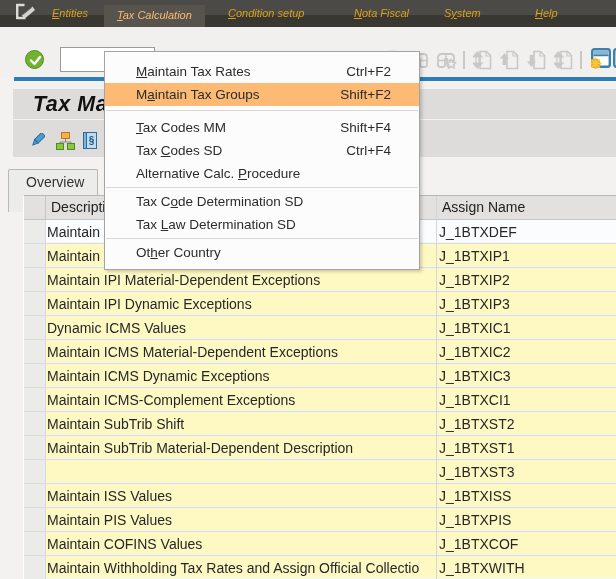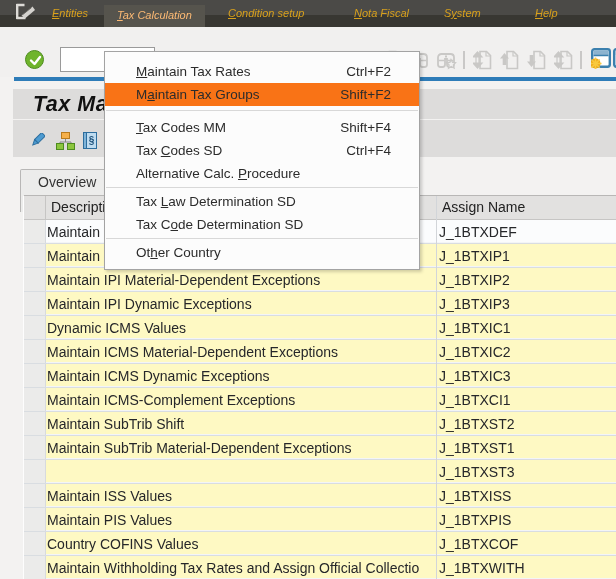--- a/index.html
+++ b/index.html
@@ -18,41 +18,41 @@
 #okbtn { left:25px; top:50px; width:19px; height:19px; border-radius:50%; background:#6fb42c; border:1px solid #4e8c1f; }
 #okbtn svg { position:absolute; left:1px; top:1px; }
 #cmdfield { left:60px; top:47px; width:95px; height:25px; background:#fff; border:1px solid #9a9a9a; }
 #blueline { left:14px; top:77px; width:602px; height:4px; background:#2e7cb8; }
 .tsep { position:absolute; top:51px; width:2px; height:18px; background:#c9c8c7; }
 
 #graybox { left:13px; top:89px; width:603px; height:68px; background:#dddcdb; }
 #title { left:33px; top:92px; font-size:21.5px; font-weight:bold; font-style:italic; color:#111; letter-spacing:0.5px; white-space:nowrap; }
 #tbdiv { left:13px; top:119px; width:603px; height:1px; background:#f3f2f1; }
 
-#tab { left:20px; top:169px; width:90px; height:43px; background:#ececeb; border:1px solid #b8b7b6; border-bottom:none; border-radius:2px 2px 0 0;padding-left:13px; }
+#tab { left:8px; top:169px; width:90px; height:43px; background:#ececeb; border:1px solid #b8b7b6; border-bottom:none; border-radius:2px 2px 0 0;padding-left:13px; }
 #tab span { position:absolute; left:17px; top:4px; font-size:14px; color:#333; }
 #tabline { left:24px; top:195px; width:592px; height:1px; background:#b8b7b6; }
 
 #thead { left:24px; top:196px; width:592px; height:24px; background:#e2e1e0; border-bottom:1px solid #c6c5c4; }
 #thead .ht { position:absolute; top:3px; font-size:14px; color:#222; }
 #tbody { left:24px; top:220px; width:592px; height:359px; }
 .row { position:relative; width:592px; height:24px; background:#fef9c3; }
 .row.r1 { background:#fbfcfd; }
 .row:after { content:""; position:absolute; left:0; bottom:0; width:592px; height:1px; background:#d9dde1; }
 .row:before { content:""; position:absolute; left:0; bottom:1px; width:592px; height:1px; background:#f3f5f7; }
 .sel { position:absolute; left:0; top:0; width:22px; height:24px; background:#ebebea; border-right:1px solid #d7dade; }
 .desc { position:absolute; left:23px; top:4px; font-size:14px; color:#26272a; white-space:nowrap; }
 .tname { position:absolute; left:415px; top:4px; font-size:14px; color:#26272a; }
 #coldiv { left:436px; top:196px; width:1px; height:383px; background:#d2d5d9; }
 
 #menu { left:104px; top:27px; width:316px; height:219px; background:#fcfcfc; border:1px solid #a3a3a3; box-shadow:2px 2px 3px rgba(0,0,0,0.18);margin-top:24px; }
 .ditem { position:relative; height:23px; line-height:23px; font-size:13.5px; color:#2c2c2c; }
 .ditem .lbl { position:absolute; left:31px; }
 .ditem .sc { position:absolute; right:28px; }
-.ditem.hl { background:#f97316; }
+.ditem.hl { background:#fdba74; }
 .dsep { height:5px; position:relative; }
 .dsep1 { height:10px; }
 .dsep:after { content:""; position:absolute; left:1px; right:1px; top:2px; height:1px; background:#d8d8d8; }
 .dsep1:after { top:4px; }
 #menupad { height:8px; }
 </style>
 </head>
 <body>
 
 <div class="abs" id="graybox"></div>
@@ -129,40 +129,40 @@
       <span class="desc">Maintain ICMS-Complement Exceptions</span>
       <span class="tname">J_1BTXCI1</span>
     </div>
     <div class="row">
       <span class="sel"></span>
       <span class="desc">Maintain SubTrib Shift</span>
       <span class="tname">J_1BTXST2</span>
     </div>
     <div class="row">
       <span class="sel"></span>
-      <span class="desc">Maintain SubTrib Material-Dependent Exceptions</span>
+      <span class="desc">Maintain SubTrib Material-Dependent Description</span>
       <span class="tname">J_1BTXST1</span>
     </div>
     <div class="row">
       <span class="sel"></span>
       <span class="tname">J_1BTXST3</span>
     </div>
     <div class="row">
       <span class="sel"></span>
       <span class="desc">Maintain ISS Values</span>
       <span class="tname">J_1BTXISS</span>
     </div>
     <div class="row">
       <span class="sel"></span>
       <span class="desc">Maintain PIS Values</span>
       <span class="tname">J_1BTXPIS</span>
     </div>
     <div class="row">
       <span class="sel"></span>
-      <span class="desc">Country COFINS Values</span>
+      <span class="desc">Maintain COFINS Values</span>
       <span class="tname">J_1BTXCOF</span>
     </div>
     <div class="row">
       <span class="sel"></span>
       <span class="desc">Maintain Withholding Tax Rates and Assign Official Collectio</span>
       <span class="tname">J_1BTXWITH</span>
     </div>
   </div>
 <div class="abs" id="coldiv"></div>
 <div class="abs" style="left:23px;top:196px;width:1px;height:383px;background:#fdfdfd"></div>
@@ -257,22 +257,22 @@
     </div>
   <div class="ditem">
       <span class="lbl">Tax <u class="mn">C</u>odes SD</span>
       <span class="sc">Ctrl+F4</span>
     </div>
   <div class="ditem">
       <span class="lbl">Alternative Calc. <u class="mn">P</u>rocedure</span>
     </div>
   <div class="dsep"></div>
   <div class="ditem">
+      <span class="lbl">Tax C<u class="mn">o</u>de Determination SD</span>
+    </div>
+  <div class="ditem">
       <span class="lbl">Tax <u class="mn">L</u>aw Determination SD</span>
     </div>
-  <div class="ditem">
-      <span class="lbl">Tax C<u class="mn">o</u>de Determination SD</span>
-    </div>
   <div class="dsep"></div>
   <div class="ditem">
       <span class="lbl">Ot<u class="mn">h</u>er Country</span>
     </div>
 </div>
 
 </body></html>

